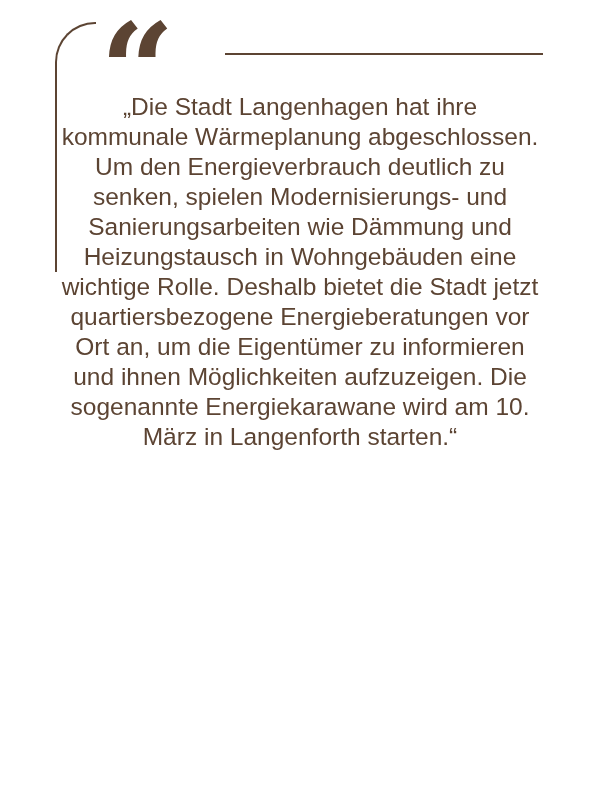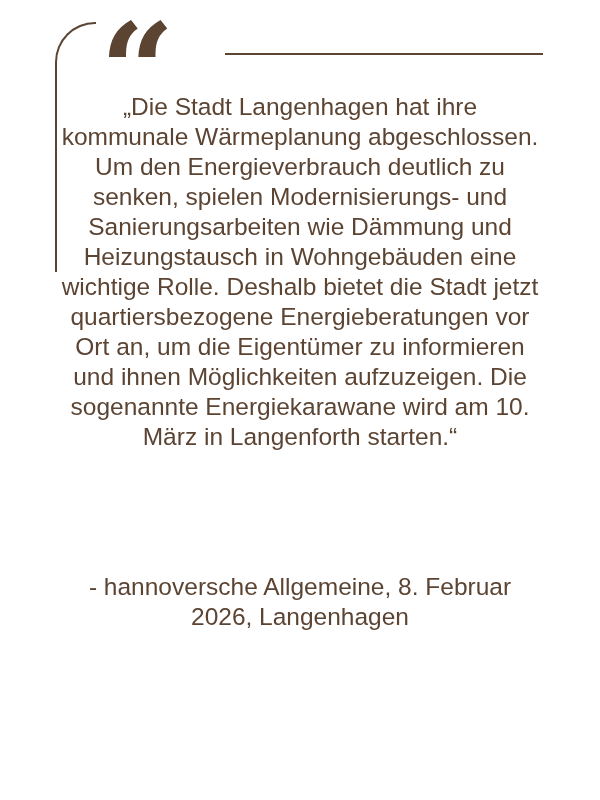--- a/index.html
+++ b/index.html
@@ -94,15 +94,14 @@
 
   <div class="bracket"></div>
   <div class="bracket-top-cover"></div>
 
   <div class="quote-mark">“</div>
 
   <div class="rule"></div>
 
   <div class="quote-body">„Die Stadt Langenhagen hat ihre kommunale Wärmeplanung abgeschlossen. Um den Energieverbrauch deutlich zu senken, spielen Modernisierungs- und Sanierungsarbeiten wie Dämmung und Heizungstausch in Wohngebäuden eine wichtige Rolle. Deshalb bietet die Stadt jetzt quartiersbezogene Energieberatungen vor Ort an, um die Eigentümer zu informieren und ihnen Möglichkeiten aufzuzeigen. Die sogenannte Energiekarawane wird am 10. März in Langenforth starten.“</div>
 
-  <div class="attribution">- hannoversche Allgemeine, 8. Februar 2026, Langenhagen</div>
 
 </div>
 
 </body></html>

